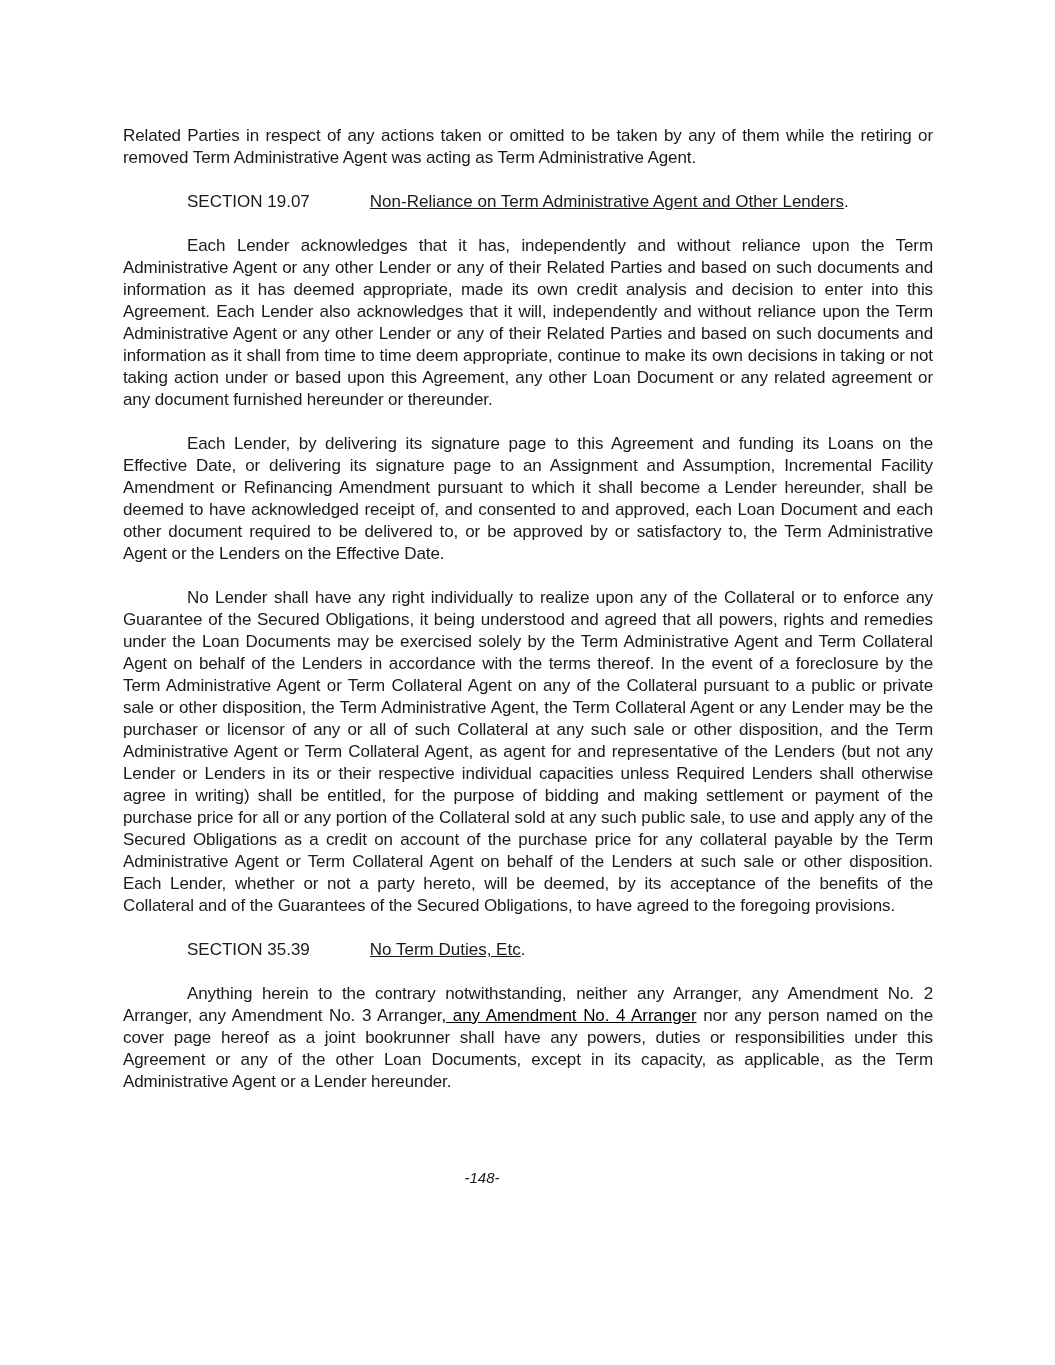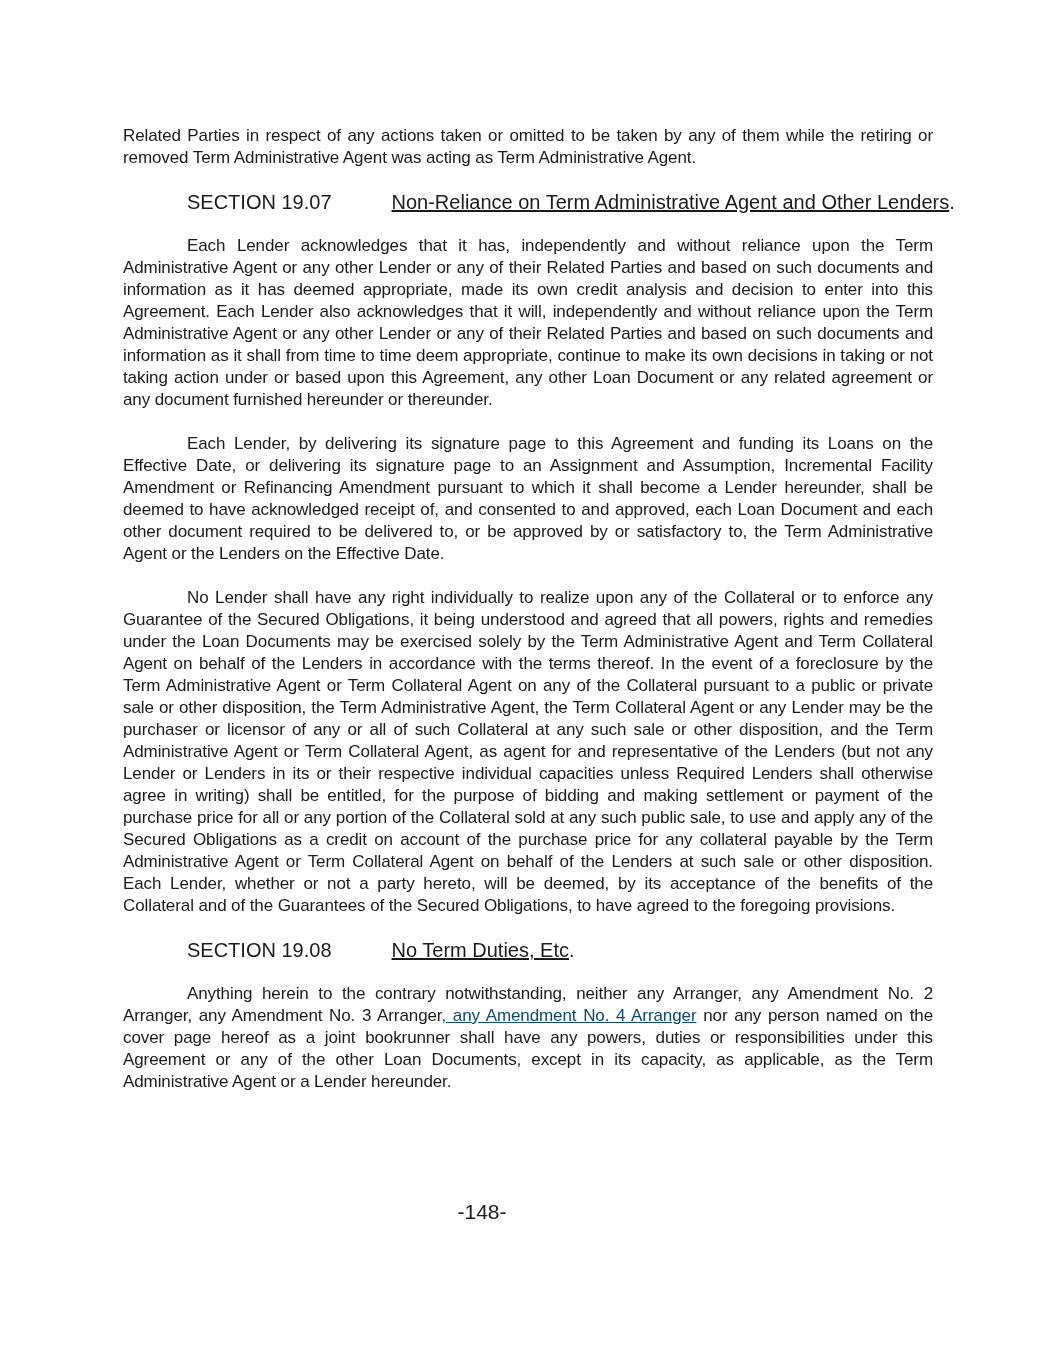--- a/index.html
+++ b/index.html
@@ -30,62 +30,63 @@
     text-align: justify;
     text-indent: 64px;
     letter-spacing: -0.1px;
   }
   .para.no-indent {
     text-indent: 0;
   }
   .heading {
     margin: 16px 0 22px 0;
     padding-left: 64px;
-    font-size: 20px;
+    font-size: 17px;
     line-height: 22px;
     white-space: nowrap;
   }
   .tab {
     display: inline-block;
     width: 60px;
   }
   .sec-title {
     text-decoration: underline;
   }
   .insert {
-    color: #0c4a6e;
+    color: #000000;
     text-decoration: underline;
   }
   .footer {
     position: absolute;
-    top: 1201px;
+    top: 1167px;
     left: 0;
     width: 100%;
     text-align: center;
-    font-size: 21px;
+    font-size: 15px;
     line-height: 22px;
+    font-style: italic;
   }
 </style>
 </head>
 <body>
 
 <div class="page">
   <div class="content">
 
     <p class="para no-indent">Related Parties in respect of any actions taken or omitted to be taken by any of them while the retiring or removed Term Administrative Agent was acting as Term Administrative Agent.</p>
 
     <p class="heading"><span>SECTION 19.07</span><span class="tab"></span><span class="sec-title">Non-Reliance on Term Administrative Agent and Other Lenders</span><span>.</span></p>
 
     <p class="para">Each Lender acknowledges that it has, independently and without reliance upon the Term Administrative Agent or any other Lender or any of their Related Parties and based on such documents and information as it has deemed appropriate, made its own credit analysis and decision to enter into this Agreement.  Each Lender also acknowledges that it will, independently and without reliance upon the Term Administrative Agent or any other Lender or any of their Related Parties and based on such documents and information as it shall from time to time deem appropriate, continue to make its own decisions in taking or not taking action under or based upon this Agreement, any other Loan Document or any related agreement or any document furnished hereunder or thereunder.</p>
 
     <p class="para">Each Lender, by delivering its signature page to this Agreement and funding its Loans on the Effective Date, or delivering its signature page to an Assignment and Assumption, Incremental Facility Amendment or Refinancing Amendment pursuant to which it shall become a Lender hereunder, shall be deemed to have acknowledged receipt of, and consented to and approved, each Loan Document and each other document required to be delivered to, or be approved by or satisfactory to, the Term Administrative Agent or the Lenders on the Effective Date.</p>
 
     <p class="para">No Lender shall have any right individually to realize upon any of the Collateral or to enforce any Guarantee of the Secured Obligations, it being understood and agreed that all powers, rights and remedies under the Loan Documents may be exercised solely by the Term Administrative Agent and Term Collateral Agent on behalf of the Lenders in accordance with the terms thereof.  In the event of a foreclosure by the Term Administrative Agent or Term Collateral Agent on any of the Collateral pursuant to a public or private sale or other disposition, the Term Administrative Agent, the Term Collateral Agent or any Lender may be the purchaser or licensor of any or all of such Collateral at any such sale or other disposition, and the Term Administrative Agent or Term Collateral Agent, as agent for and representative of the Lenders (but not any Lender or Lenders in its or their respective individual capacities unless Required Lenders shall otherwise agree in writing) shall be entitled, for the purpose of bidding and making settlement or payment of the purchase price for all or any portion of the Collateral sold at any such public sale, to use and apply any of the Secured Obligations as a credit on account of the purchase price for any collateral payable by the Term Administrative Agent or Term Collateral Agent on behalf of the Lenders at such sale or other disposition.  Each Lender, whether or not a party hereto, will be deemed, by its acceptance of the benefits of the Collateral and of the Guarantees of the Secured Obligations, to have agreed to the foregoing provisions.</p>
 
-    <p class="heading"><span>SECTION 19.08</span><span class="tab"></span><span class="sec-title">No Term Duties, Etc</span><span>.</span></p>
+    <p class="heading"><span>SECTION 35.39</span><span class="tab"></span><span class="sec-title">No Term Duties, Etc</span><span>.</span></p>
 
     <p class="para"><span>Anything herein to the contrary notwithstanding, neither any Arranger, any Amendment No. 2 Arranger, any Amendment No. 3 Arranger</span><span class="insert">, any Amendment No. 4 Arranger</span><span> nor any person named on the cover page hereof as a joint bookrunner shall have any powers, duties or responsibilities under this Agreement or any of the other Loan Documents, except in its capacity, as applicable, as the Term Administrative Agent or a Lender hereunder.</span></p>
 
 
   </div>
 
   <div class="footer">-148-</div>
 </div>
 
 </body></html>

